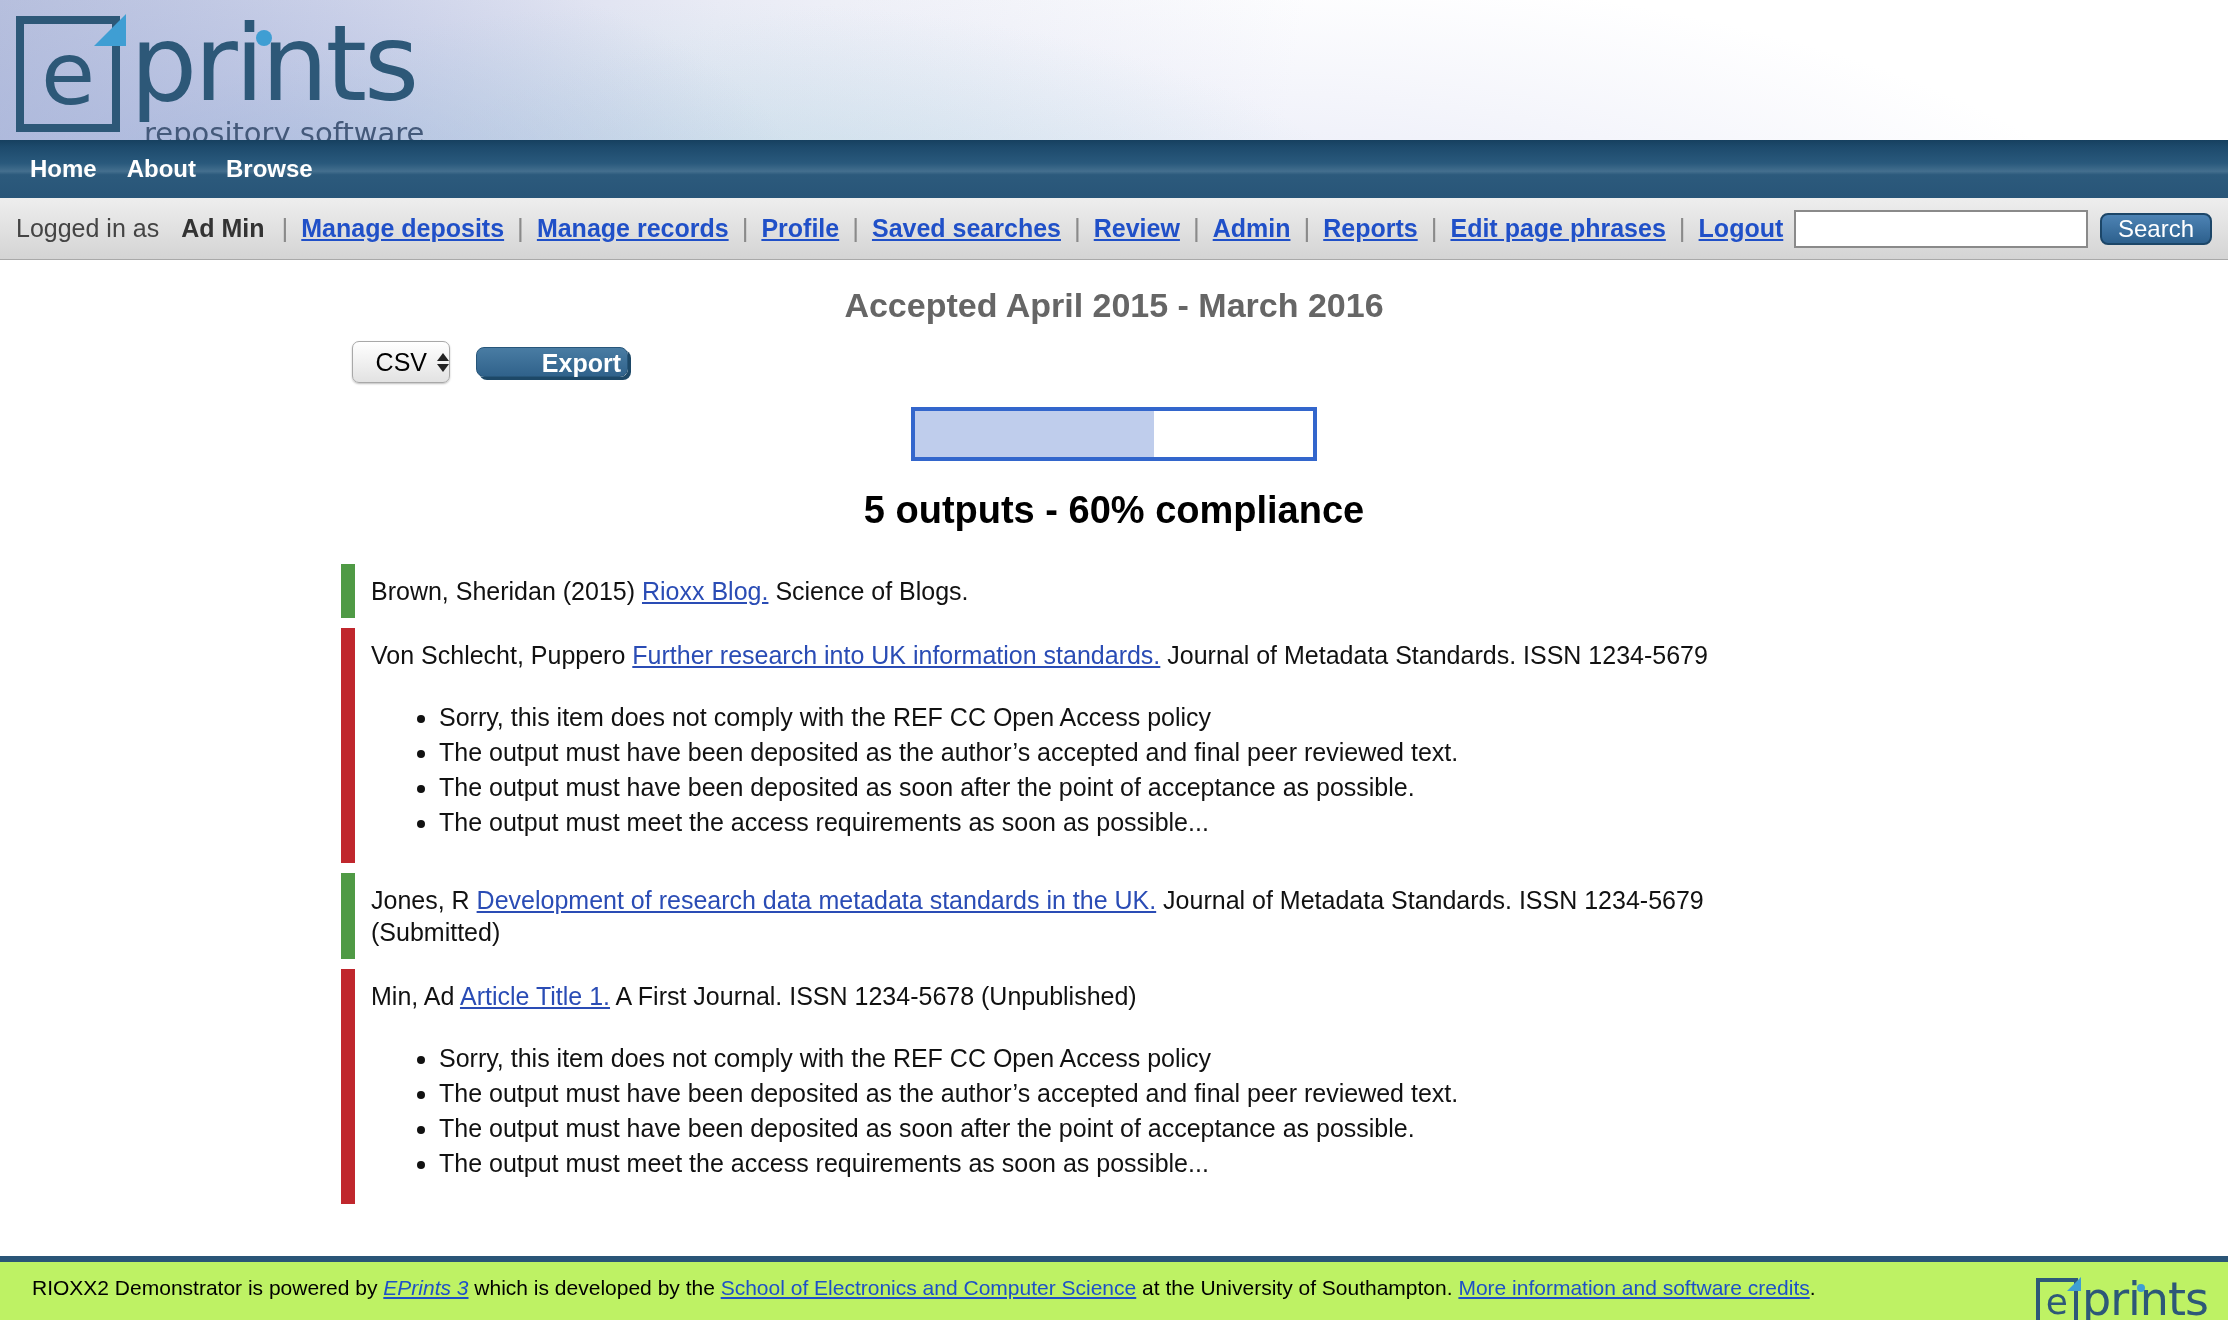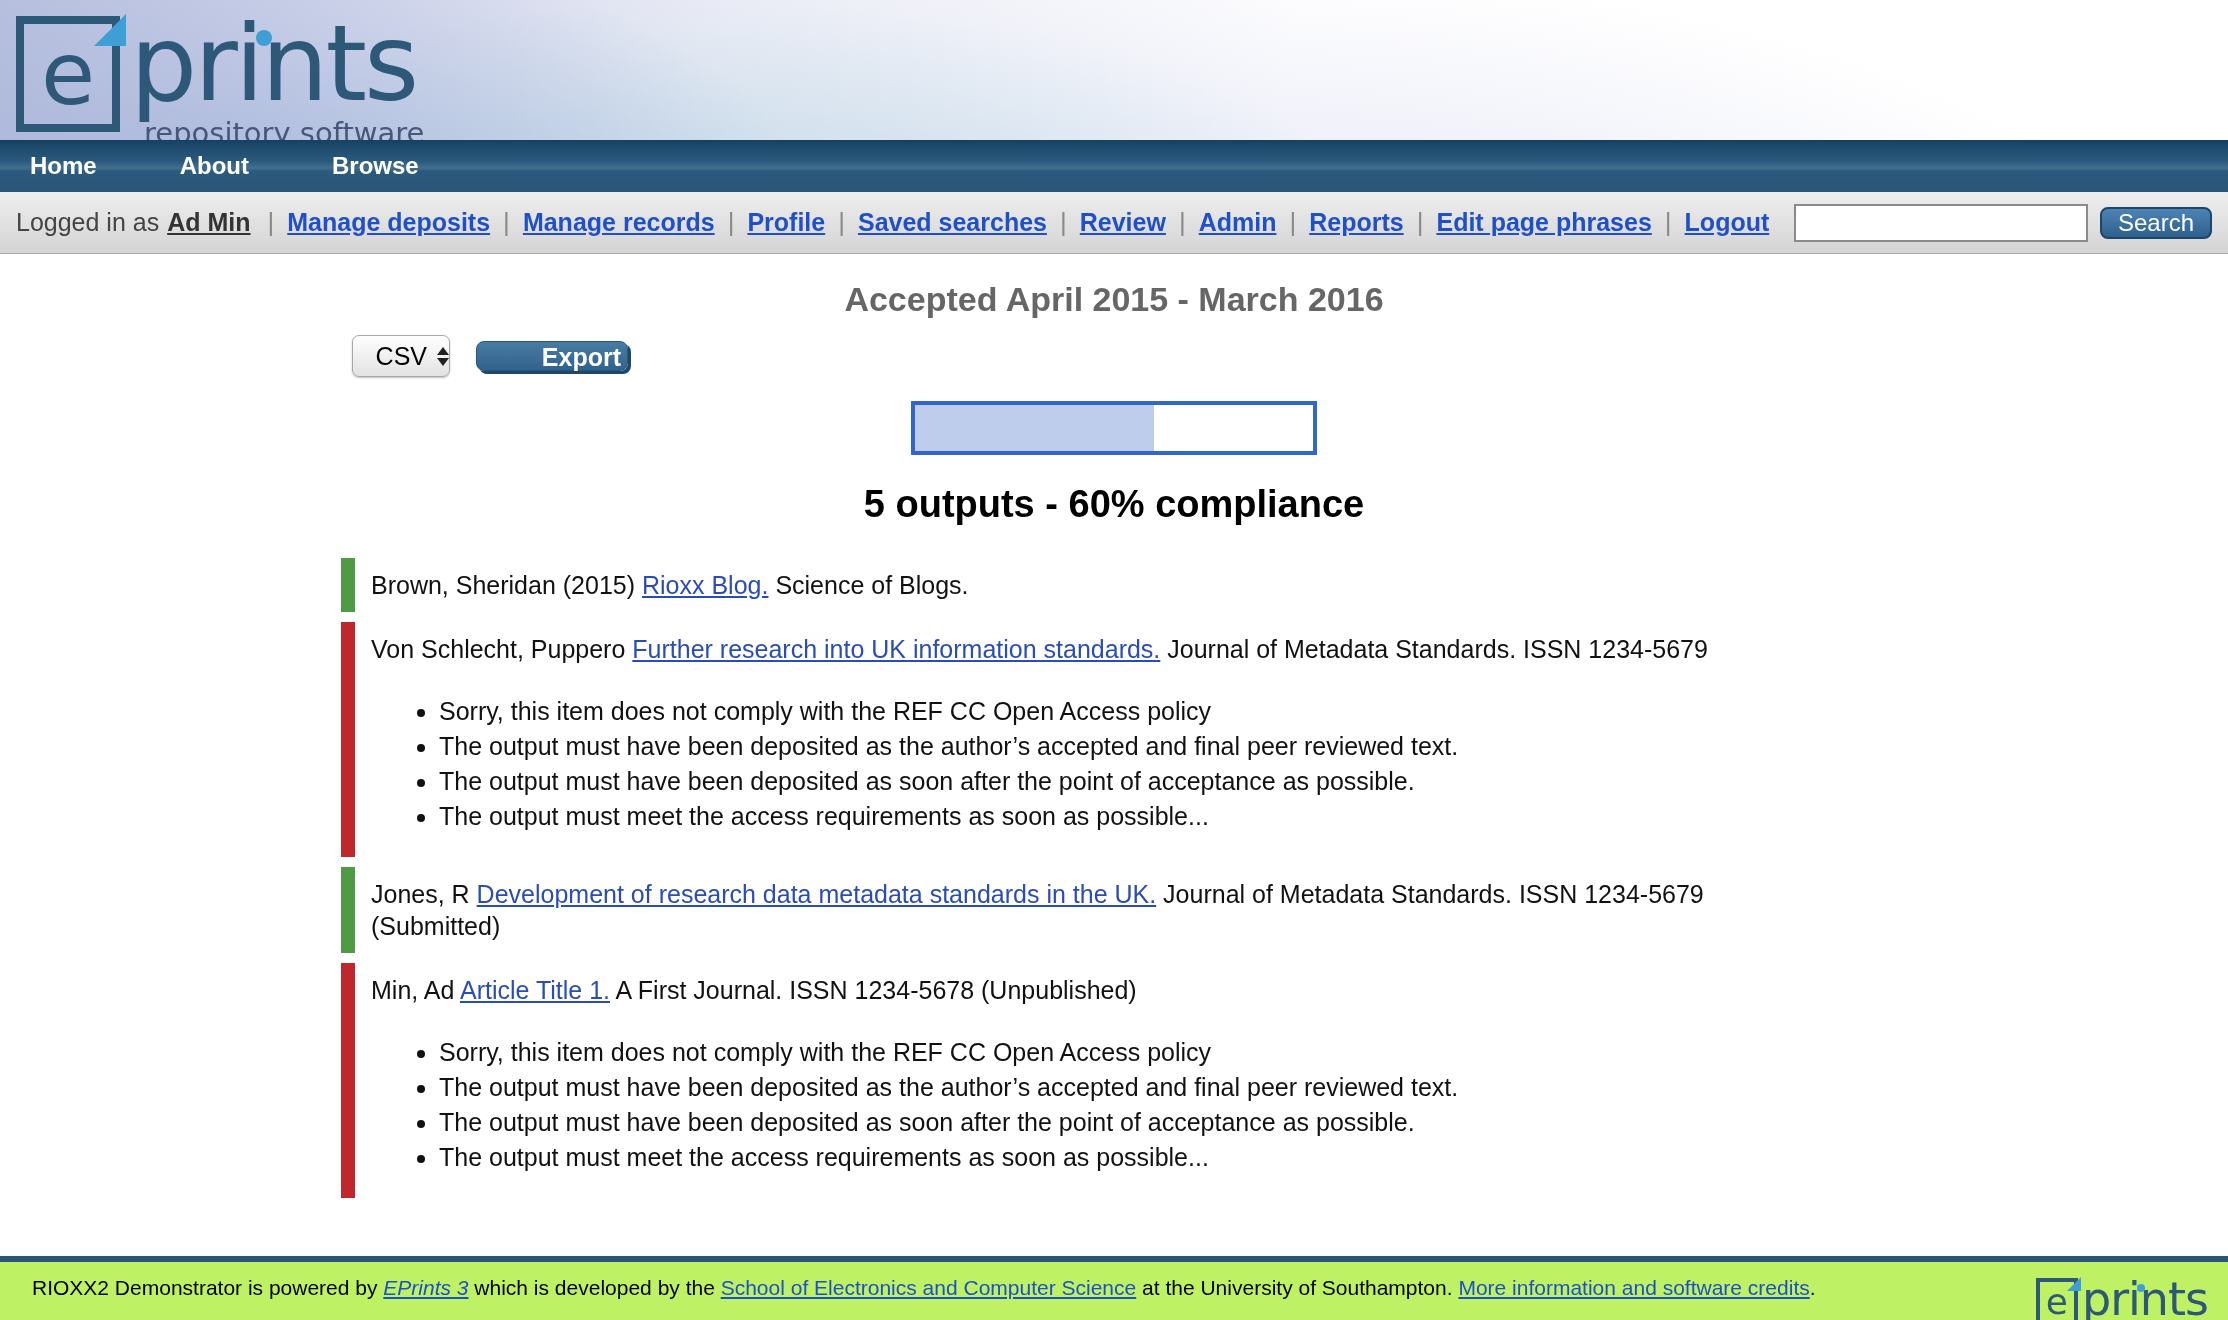--- a/index.html
+++ b/index.html
@@ -27,31 +27,31 @@
   .logo-right{margin-left:10px;display:flex;flex-direction:column;}
   .logo-word{
     font-family:"DejaVu Sans",sans-serif;font-size:106px;line-height:96px;
     color:#2d5878;letter-spacing:-3px;position:relative;
   }
   .logo-word .idot{position:absolute;width:16px;height:16px;border-radius:50%;
     background:#3f9ed3;left:126px;top:14px;}
   .logo-tagline{font-family:"DejaVu Sans",sans-serif;font-size:29px;color:#44597a;margin:4px 0 0 14px;}
   
   .nav{
-    height:52px;display:flex;align-items:center;gap:83px;padding-left:30px;
+    height:58px;display:flex;align-items:center;gap:30px;padding-left:30px;
     background:linear-gradient(180deg,#16405f 0%,#1d4a6c 12%,#29597c 40%,#446f8e 54%,#2c5a7c 60%,#285578 100%);
   }
   .nav-item{color:#fff;font-size:24px;font-weight:bold;cursor:pointer;}
   
   .userbar{
     height:62px;background:linear-gradient(#eeeeee,#d4d4d4);
     border-bottom:1px solid #a9a9a9;display:flex;align-items:center;
     padding:0 16px;font-size:25px;color:#444;box-sizing:border-box;
   }
-  .userbar .uname{font-weight:bold;color:#333;margin-left:8px;text-decoration:underline;}
+  .userbar .uname{font-weight:bold;color:#333;margin-left:22px;}
   .userbar-links{display:flex;align-items:center;margin-left:4px;}
   .userbar-links .sep{color:#8a8a8a;margin:0 13px;font-size:26px;}
   .userbar a,.ulink{color:#2050c8;font-weight:bold;text-decoration:underline;cursor:pointer;}
   .search-zone{margin-left:auto;display:flex;align-items:center;}
   .search-input{
     width:278px;height:34px;border:2px solid #8a8a8a;background:#fff;
     font-size:24px;padding:0 6px;
   }
   .search-btn{
     margin-left:12px;height:32px;padding:0 16px;border-radius:8px;

